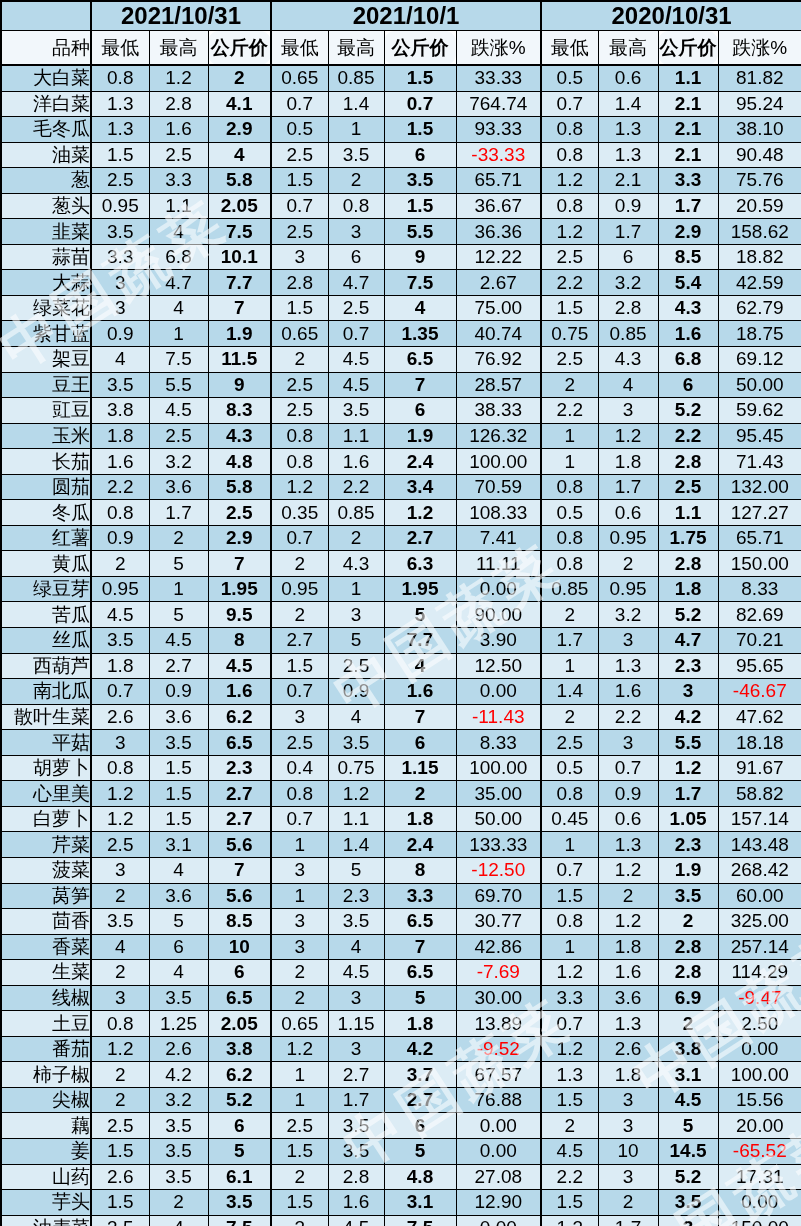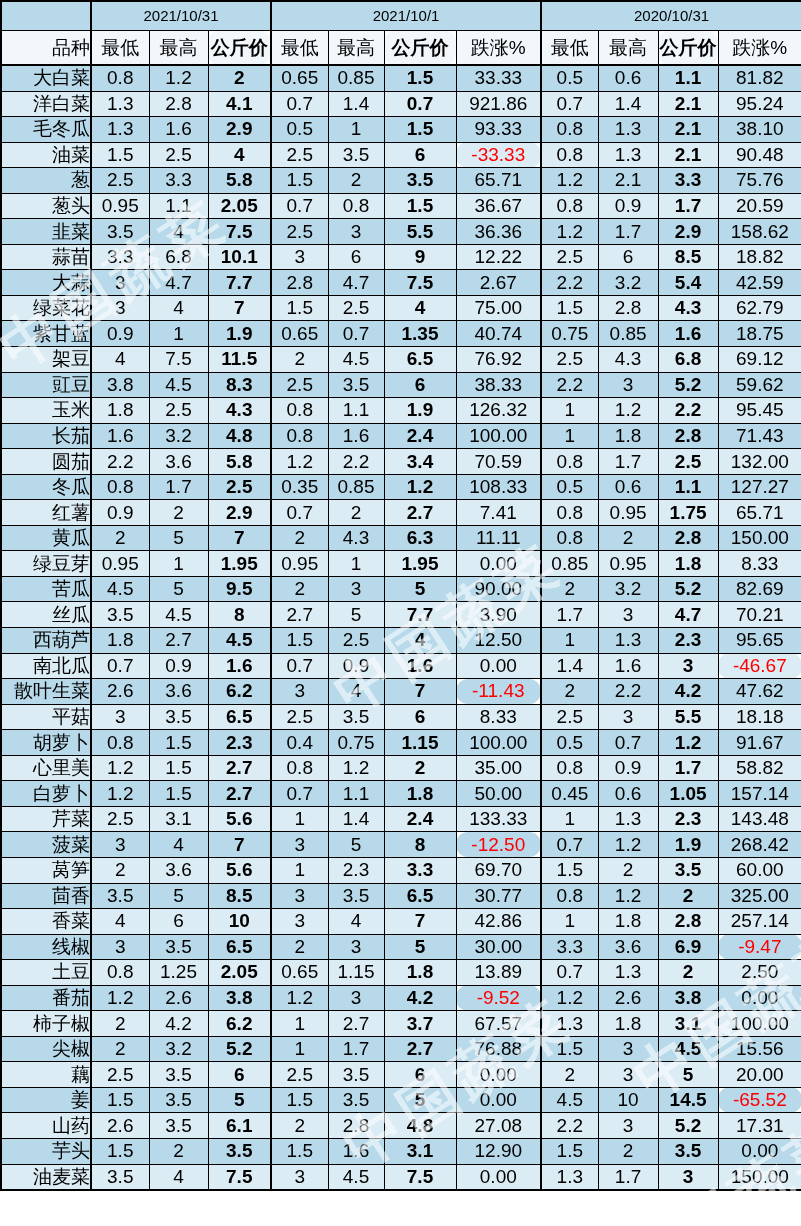--- a/index.html
+++ b/index.html
@@ -25,28 +25,28 @@
     border: 1px solid var(--border, #000);
     text-align: center;
     vertical-align: middle;
     padding: 0;
     font-size: 19px;
     line-height: 1.05;
     color: #000;
     overflow: hidden;
     white-space: nowrap;
   }
-  thead tr.r1 th { height: 28px; background: var(--hdr-date-bg, #b7d9ea); font-size: 15px; font-weight: normal; }
+  thead tr.r1 th { height: 28px; background: var(--hdr-date-bg, #b7d9ea); font-size: 24px; font-weight: bold; }
   thead tr.r2 th { height: 33px; background: var(--hdr-cols-bg, #f2f7fb); font-weight: normal; border-bottom: 2px solid var(--border, #000); }
   thead tr.r2 th.kg { font-weight: bold; border-radius: 11px; }
   tbody td { height: 24.55px; }
   tbody tr:nth-child(odd)  { background: var(--row-odd, #b7d9ea); }
   tbody tr:nth-child(even) { background: var(--row-even, #dcecf5); }
   td.kg { font-weight: bold; }
-  td.neg { color: var(--neg, #ff0000); border-radius: 12px; }
+  td.neg { color: var(--neg, #ff0000); }
   .gs { border-left: 2px solid var(--border, #000); }
   .prod { border-right: 2px solid var(--border, #000); text-align: right; }
   .watermark {
     position: absolute;
     color: rgba(255,255,255,0.55);
     font-size: 58px;
     font-weight: bold;
     letter-spacing: 6px;
     white-space: nowrap;
     transform: rotate(-33deg);
@@ -115,21 +115,21 @@
           <td class="">81.82</td>
         </tr>
         <tr>
           <td class="prod">洋白菜</td>
           <td class="">1.3</td>
           <td class="">2.8</td>
           <td class="kg">4.1</td>
           <td class="gs">0.7</td>
           <td class="">1.4</td>
           <td class="kg">0.7</td>
-          <td class="">921.86</td>
+          <td class="">764.74</td>
           <td class="gs">0.7</td>
           <td class="">1.4</td>
           <td class="kg">2.1</td>
           <td class="">95.24</td>
         </tr>
         <tr>
           <td class="prod">毛冬瓜</td>
           <td class="">1.3</td>
           <td class="">1.6</td>
           <td class="kg">2.9</td>
@@ -262,20 +262,34 @@
           <td class="gs">2</td>
           <td class="">4.5</td>
           <td class="kg">6.5</td>
           <td class="">76.92</td>
           <td class="gs">2.5</td>
           <td class="">4.3</td>
           <td class="kg">6.8</td>
           <td class="">69.12</td>
         </tr>
         <tr>
+          <td class="prod">豆王</td>
+          <td class="">3.5</td>
+          <td class="">5.5</td>
+          <td class="kg">9</td>
+          <td class="gs">2.5</td>
+          <td class="">4.5</td>
+          <td class="kg">7</td>
+          <td class="">28.57</td>
+          <td class="gs">2</td>
+          <td class="">4</td>
+          <td class="kg">6</td>
+          <td class="">50.00</td>
+        </tr>
+        <tr>
           <td class="prod">豇豆</td>
           <td class="">3.8</td>
           <td class="">4.5</td>
           <td class="kg">8.3</td>
           <td class="gs">2.5</td>
           <td class="">3.5</td>
           <td class="kg">6</td>
           <td class="">38.33</td>
           <td class="gs">2.2</td>
           <td class="">3</td>
@@ -568,20 +582,34 @@
           <td class="">6</td>
           <td class="kg">10</td>
           <td class="gs">3</td>
           <td class="">4</td>
           <td class="kg">7</td>
           <td class="">42.86</td>
           <td class="gs">1</td>
           <td class="">1.8</td>
           <td class="kg">2.8</td>
           <td class="">257.14</td>
+        </tr>
+        <tr>
+          <td class="prod">生菜</td>
+          <td class="">2</td>
+          <td class="">4</td>
+          <td class="kg">6</td>
+          <td class="gs">2</td>
+          <td class="">4.5</td>
+          <td class="kg">6.5</td>
+          <td class="neg">-7.69</td>
+          <td class="gs">1.2</td>
+          <td class="">1.6</td>
+          <td class="kg">2.8</td>
+          <td class="">114.29</td>
         </tr>
         <tr>
           <td class="prod">线椒</td>
           <td class="">3</td>
           <td class="">3.5</td>
           <td class="kg">6.5</td>
           <td class="gs">2</td>
           <td class="">3</td>
           <td class="kg">5</td>
           <td class="">30.00</td>

